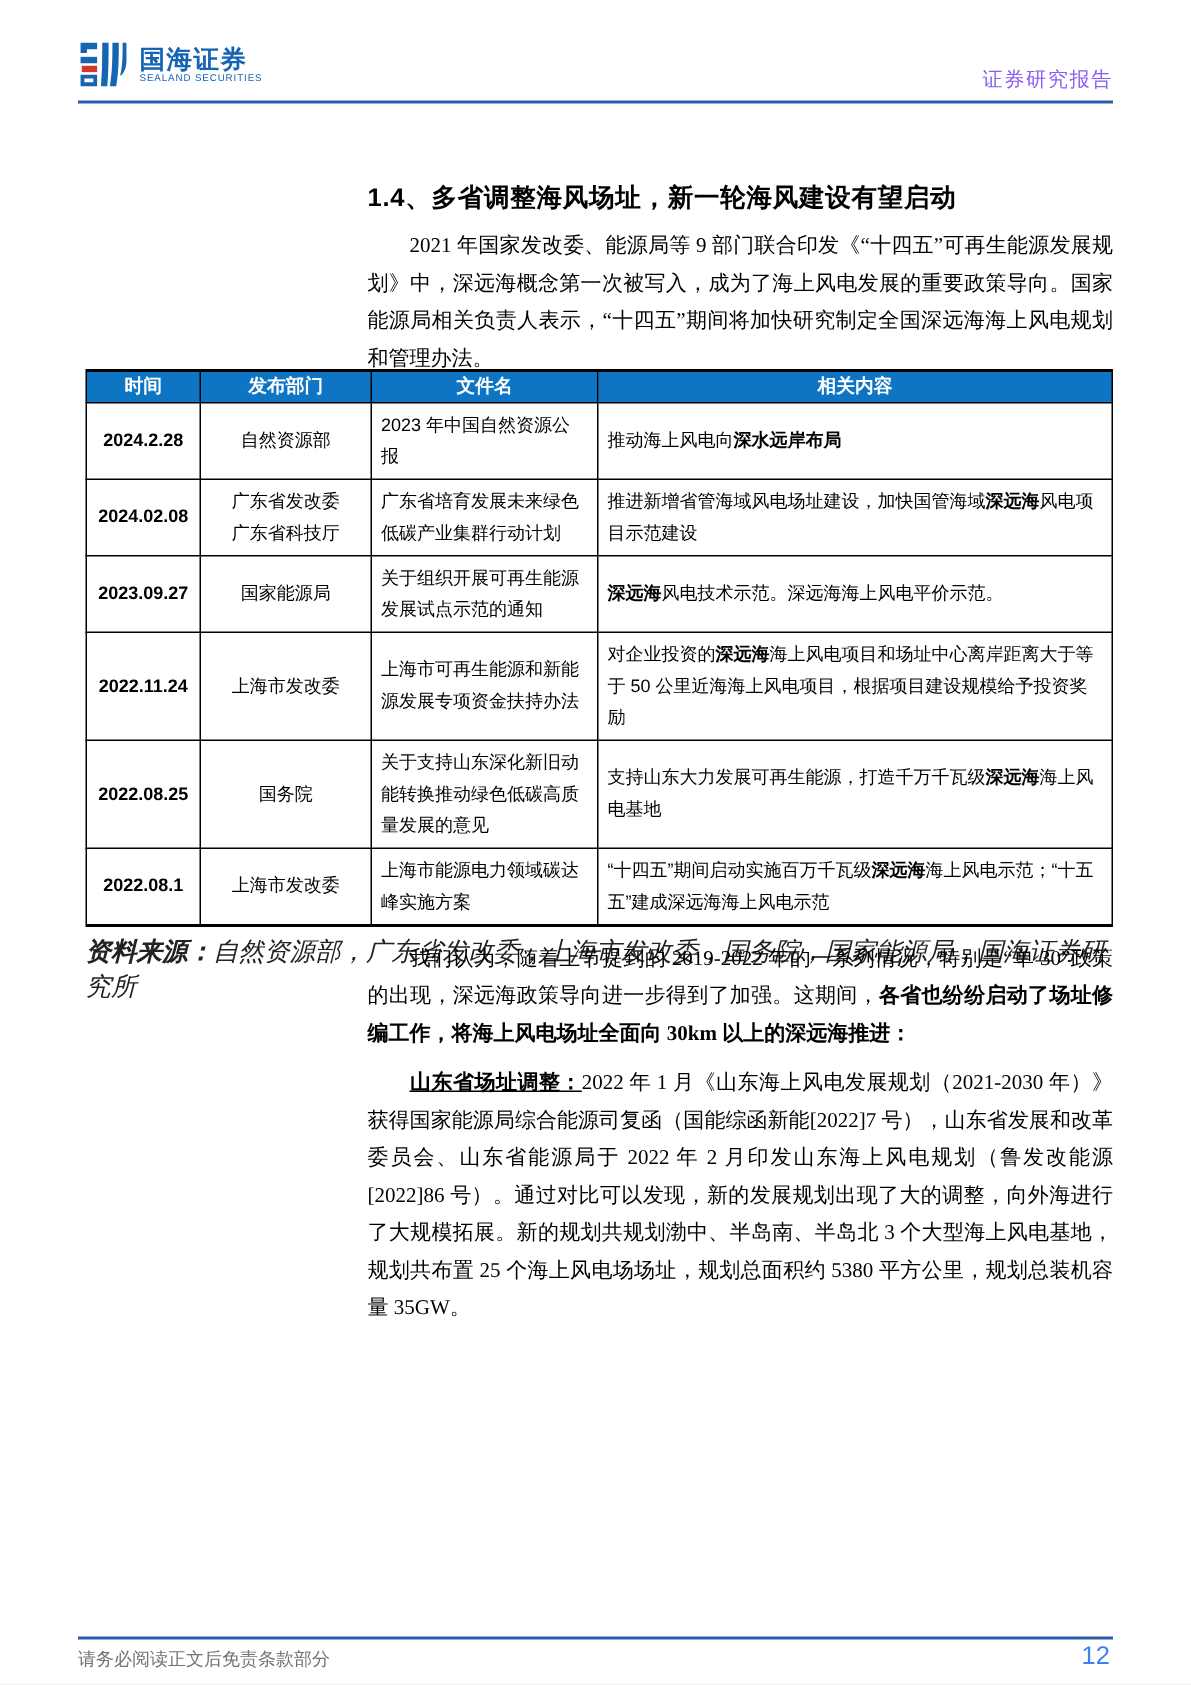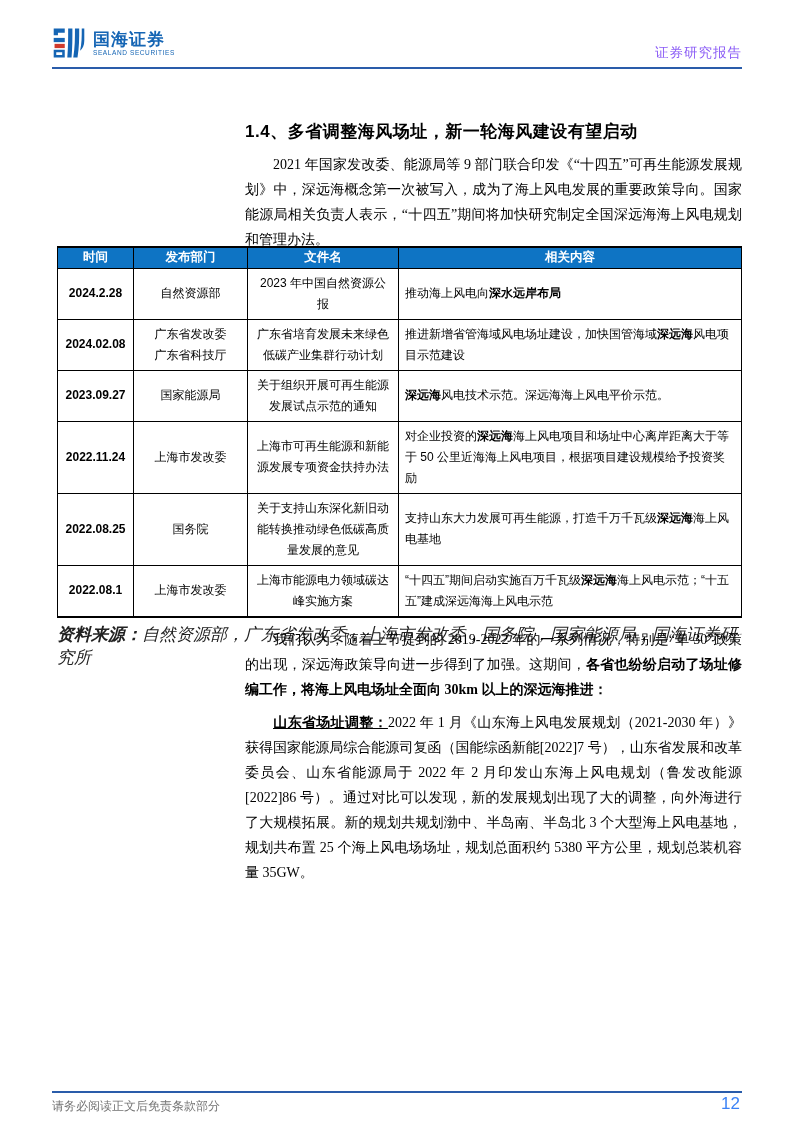--- a/index.html
+++ b/index.html
@@ -35,21 +35,21 @@
   table.policy { width:684px; border-collapse:collapse; table-layout:fixed;
     border-top:2px solid #000; border-bottom:2px solid #000;
     font-size:12px; font-family:"Liberation Sans","DejaVu Sans",sans-serif; }
   table.policy th {
     background:#0e74c4; color:#fff; font-weight:bold; font-size:12.5px;
     height:21px; padding:1px 2px; border:1px solid #000; text-align:center;
   }
   table.policy td { border:1px solid #000; padding:4px 6px; line-height:21px; vertical-align:middle; }
   td.c-date { text-align:center;font-weight:bold; }
   td.c-dept { text-align:center; white-space:pre-line; }
-  td.c-doc  { text-align:center; }
+  td.c-doc  { text-align:left; }
   td.c-content { text-align:left; }
   .source-note { margin-top:5px; font-size:17px; color:#222;font-style:italic; }
   .source-note .lbl { font-weight:bold; }
   
   .footer-rule { position:absolute; top:1091px; left:52px; right:52px; height:2px; background:#2a5caa; }
   .footer-disclaimer { position:absolute; top:1098px; left:52px; font-size:12px; color:#737373; }
   .page-number { position:absolute; top:1094px; right:54px; font-size:17px; color:#3b82f6; font-family:"Liberation Sans","DejaVu Sans",sans-serif; }
 </style>
 </head>
 <body>

